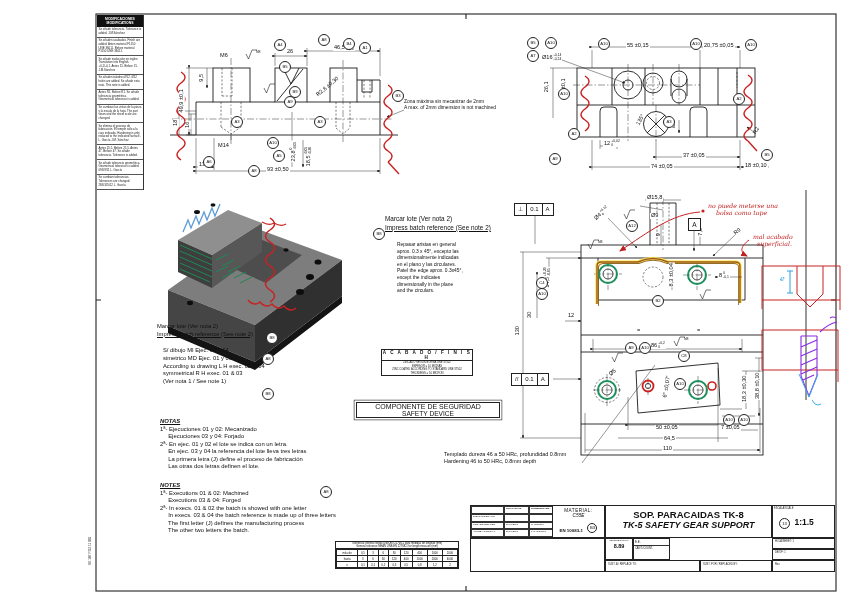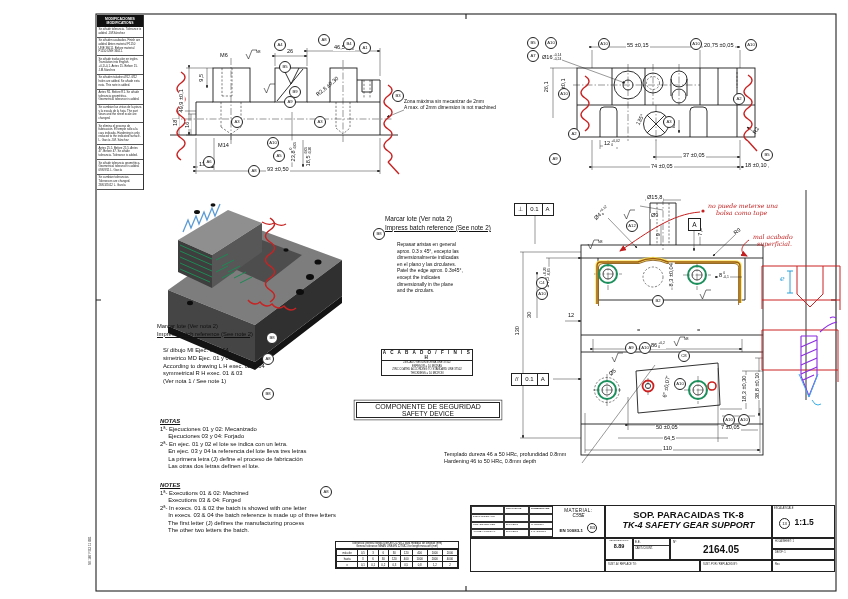--- a/index.html
+++ b/index.html
@@ -642,38 +642,34 @@
 </div>
 <div class="tbcell" style="left:470px;top:538px;width:135px;height:34px;"></div>
 <div class="tbcell" style="left:552px;top:505px;width:53px;height:33px;text-align:center;">
   <div style="font-size:4.6px;letter-spacing:0.5px;margin-top:2px;">MATERIAL:</div>
   <div style="font-size:4.8px;font-style:italic;">C55E</div>
   <div style="font-size:4.4px;font-weight:bold;display:inline-block;">EN 10083-1</div>
   <span class="balloon" style="position:static;display:inline-block;vertical-align:middle;width:8px;height:8px;line-height:8px;">B3</span>
 </div>
 <div class="tbcell" style="left:605px;top:505px;width:167px;height:33px;text-align:center;">
   <div style="font-size:9.5px;font-weight:bold;margin-top:3px;">SOP. PARACAIDAS TK-8</div>
-  <div style="font-size:9px;font-weight:bold;font-style:italic;">TK-4 SAFETY GEAR SUPPORT</div>
+  <div style="font-size:9px;font-weight:bold;font-style:italic;">TK-5 SAFETY GEAR SUPPORT</div>
 </div>
 <div class="tbcell" style="left:772px;top:505px;width:63px;height:33px;">
   <div class="tbl" style="padding:1px;">ESCALA/SCALE</div>
   <span class="balloon" style="position:static;display:inline-block;margin-left:6px;width:9px;height:9px;line-height:9px;">13</span>
   <span style="font-size:8.5px;font-weight:bold;">1:1.5</span>
 </div>
 <div class="tbcell" style="left:605px;top:538px;width:28px;height:22px;text-align:center;">
   <div style="font-size:2.1px;">PESO/WEIGHT(KG)</div>
   <div style="font-size:5.5px;font-weight:bold;margin-top:2px;">8.89</div>
 </div>
 <div class="tbcell" style="left:633px;top:538px;width:37px;height:22px;">
   <div style="font-size:3px;padding:1px;border-bottom:0.4px solid #333;">E.E.</div>
   <div style="font-size:2.6px;padding:1px;">CANT./COUNT.</div>
-</div>
-<div class="tbcell" style="left:670px;top:538px;width:102px;height:22px;">
-  <span style="font-size:3px;position:absolute;left:2px;top:1px;">Nº</span>
-  <div style="font-size:10px;font-weight:bold;text-align:center;margin-top:5px;">2164.05</div>
 </div>
 <div class="tbcell" style="left:772px;top:538px;width:63px;height:11px;">
   <div class="tbl" style="padding:1px 2px;">HOJA/SHEET: 1</div>
 </div>
 <div class="tbcell" style="left:772px;top:549px;width:63px;height:11px;">
   <div class="tbl" style="padding:1px 2px;">DE/OF: 1</div>
 </div>
 <div class="tbcell" style="left:605px;top:560px;width:95px;height:12px;">
   <div class="tbl" style="padding:1.5px 2px;">SUST. A / REPLACE TO:</div>
 </div>

